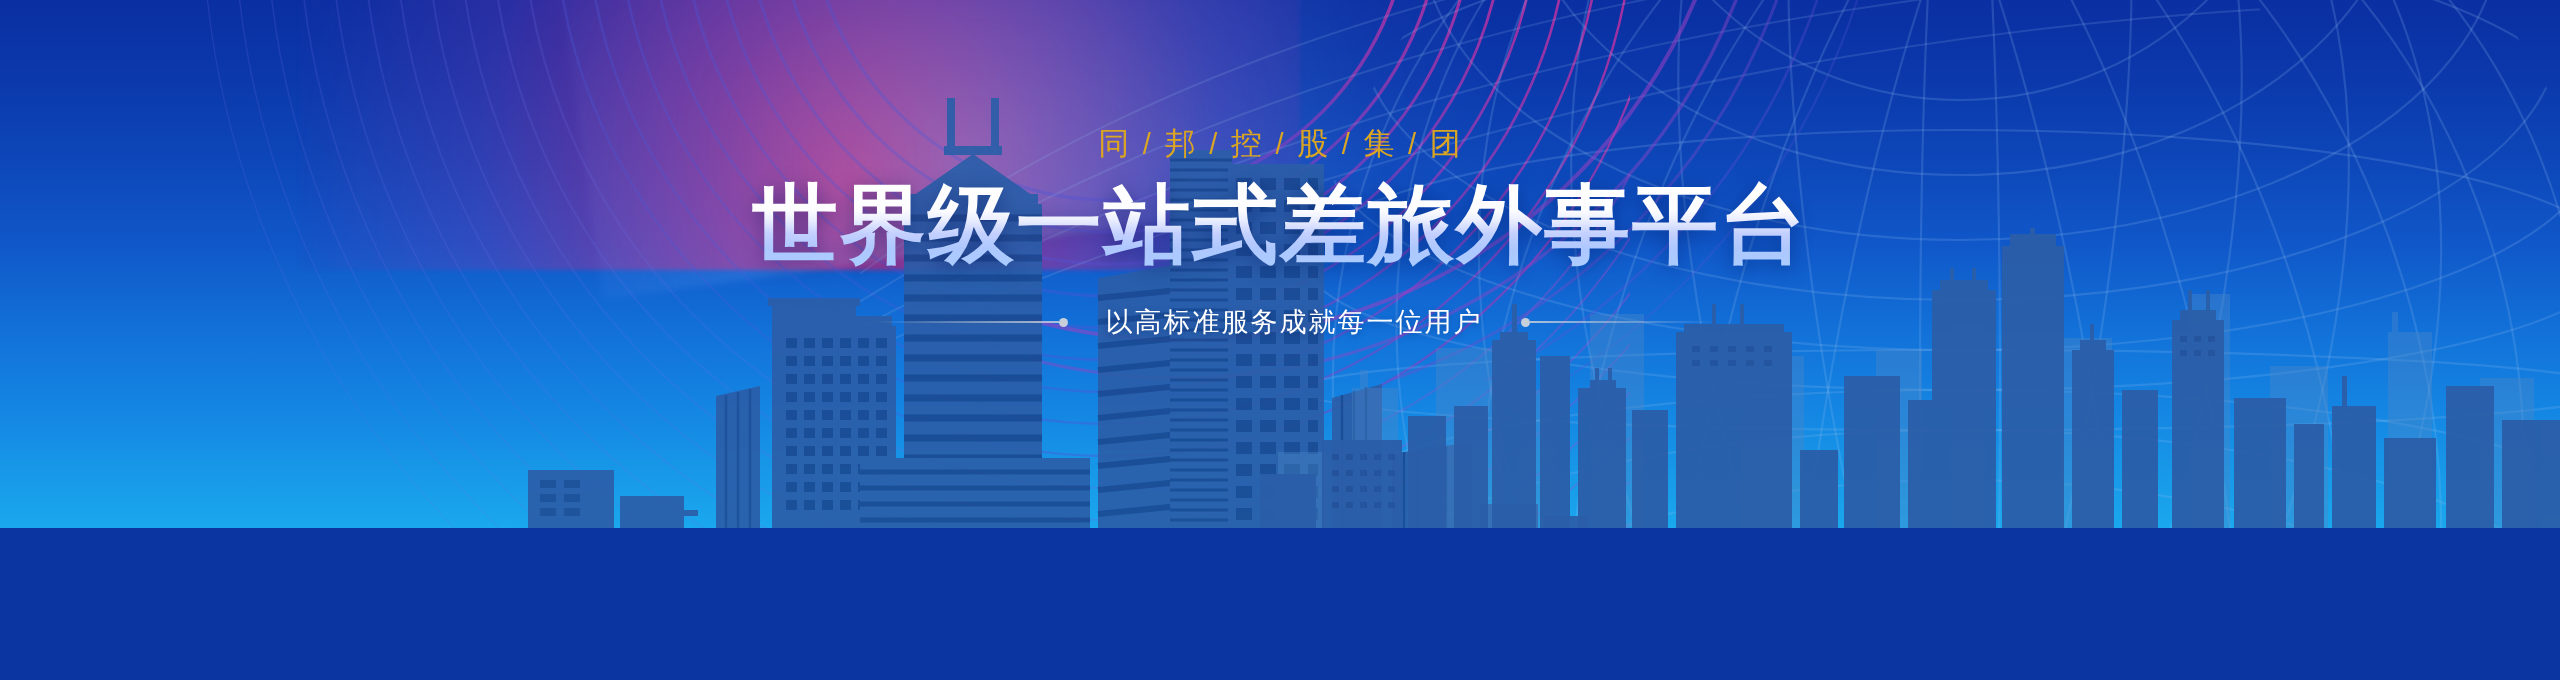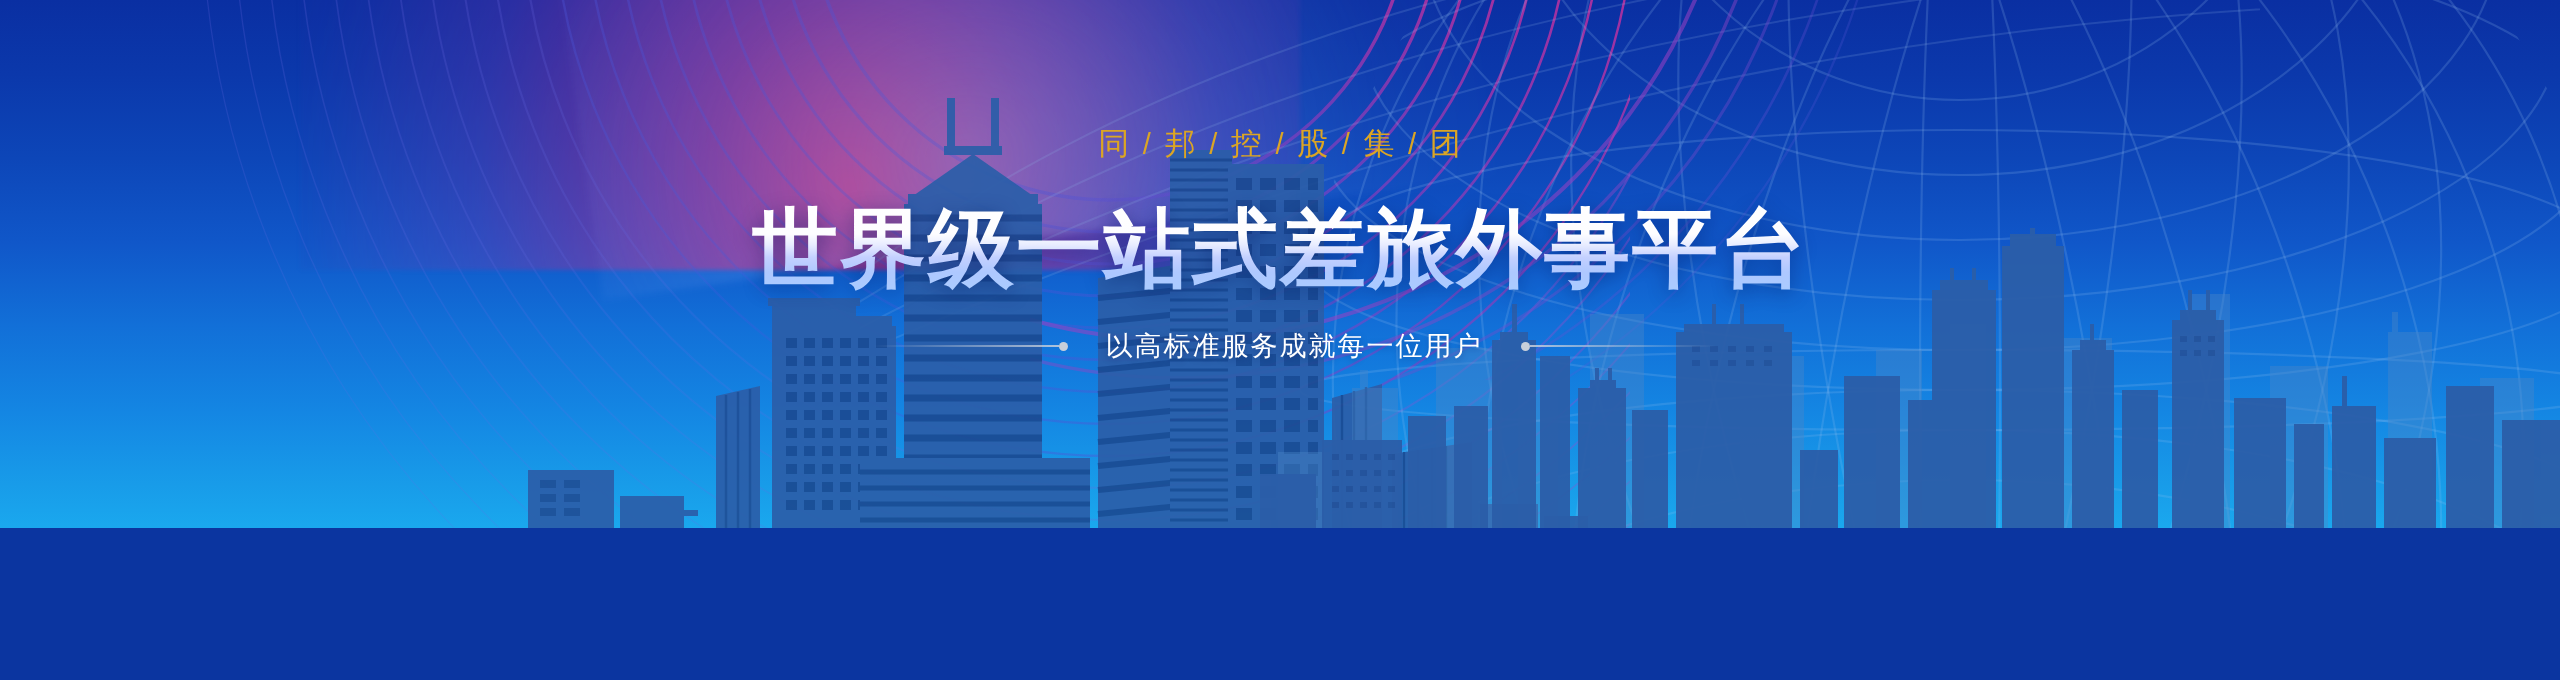--- a/index.html
+++ b/index.html
@@ -69,21 +69,21 @@
     font-size:31px;
     letter-spacing:1px;
     color:#dba524;
     font-weight:400;
     line-height:1;
     white-space:nowrap;
   }
   .eyebrow .sep { color:#dba524; padding:0 3px; font-size:29px; }
 
   .headline {
-    margin-top:44px;
+    margin-top:20px;
     font-size:86px;
     font-weight:bold;
     letter-spacing:2px;
     line-height:1.06;
     background:linear-gradient(180deg,
         #ffffff 0%,
         #fdfdff 34%,
         #e8ecff 46%,
         #c3d0ff 60%,
         #aec8ff 76%,

